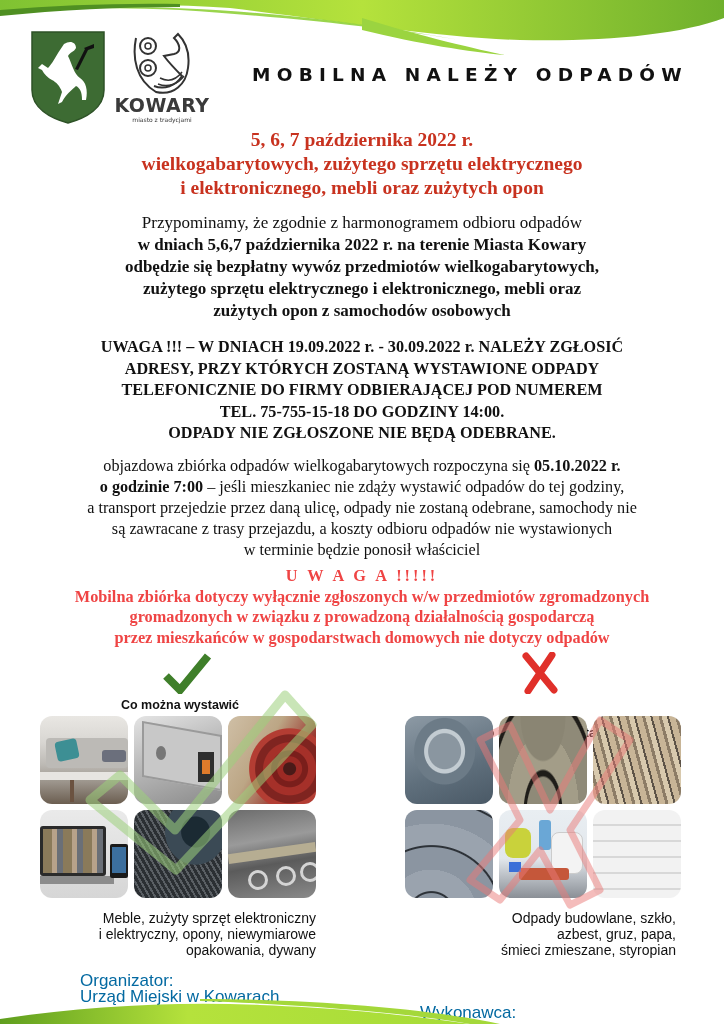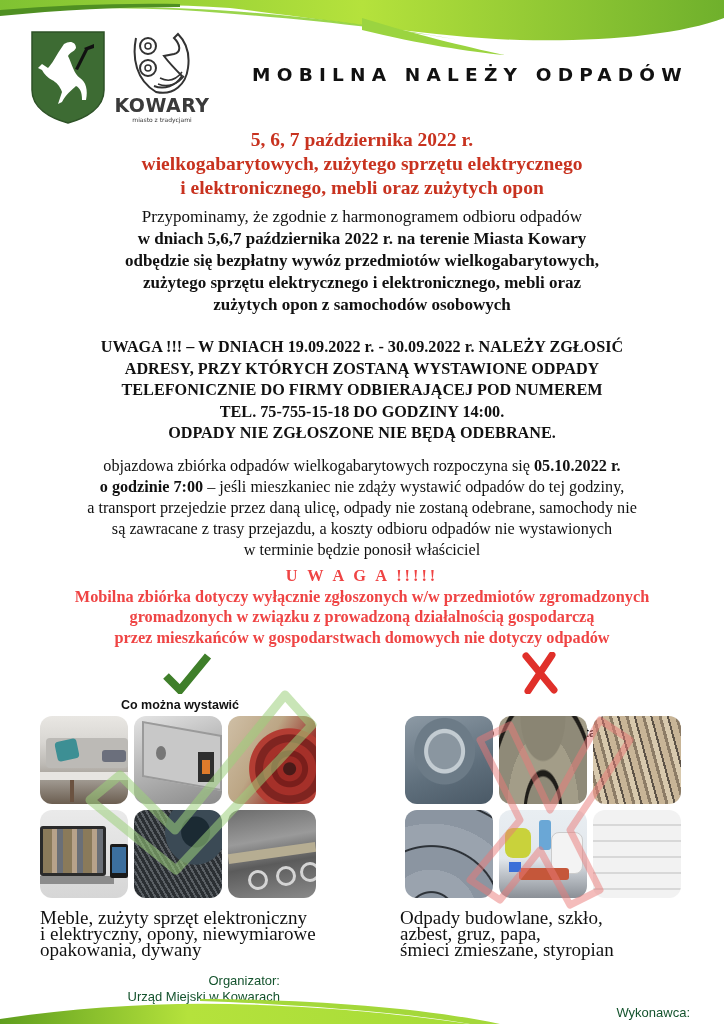--- a/index.html
+++ b/index.html
@@ -7,32 +7,32 @@
   .abs { position:absolute; }
   .swoosh-top { left:0; top:0; width:724px; height:70px; }
   .swoosh-bottom { left:0; top:985px; width:724px; height:39px; }
   .crest { left:30px; top:30px; width:76px; height:94px; }
   .emblem { left:130px; top:28px; width:62px; height:68px; }
   .brand-name { left:112px; top:94px; width:100px; text-align:center; font-family:"DejaVu Sans", sans-serif; font-weight:bold; font-size:19px; color:#3a3a3a; letter-spacing:0.5px; }
   .brand-tag { left:112px; top:116px; width:100px; text-align:center; font-family:"DejaVu Sans", sans-serif; font-size:6px; color:#333; }
   .main-title { left:220px; top:64px; width:500px; text-align:center; font-family:"DejaVu Sans", sans-serif; font-weight:bold; font-size:18.5px; letter-spacing:6.2px; color:#111; white-space:nowrap; }
   .block { left:0; width:724px; text-align:center; }
   .red-head { top:128px; color:#c8321f; font-weight:bold; font-size:19.5px; line-height:24px; }
-  .intro { top:206px; font-size:17px; line-height:22px;font-family:Liberation Serif, serif; }
+  .intro { top:212px; font-size:17px; line-height:22px;font-family:Liberation Serif, serif; }
   .intro .b { font-weight:bold; }
   .warning { top:337px; font-weight:bold; font-size:16.2px; line-height:21.5px; }
   .details { top:456px; font-size:16.2px; line-height:21px; }
   .details b { font-weight:bold; }
   .uwaga { top:566px; color:#ef4444; font-weight:bold; font-size:16.3px; line-height:20.5px; }
   .uwaga .t { letter-spacing:3px; }
   .col-title { font-family:"Liberation Sans", sans-serif; font-weight:bold; font-size:12.5px; text-align:center; color:#111; }
   .grid { display:grid; grid-template-columns:repeat(3, 88px); grid-template-rows:repeat(2, 88px); gap:6px; }
   .tile { border-radius:12px; overflow:hidden; position:relative; }
-  .caption { font-family:Liberation Serif, serif; font-size:19px; line-height:16px; text-align:left; color:#111; }
-  .footer-txt { font-family:"Liberation Sans", sans-serif; font-size:13px; line-height:16px; text-align:right; color:#14532d; }
+  .caption { font-family:Liberation Sans, sans-serif; font-size:14px; line-height:16px; text-align:right; color:#111; }
+  .footer-txt { font-family:"Liberation Sans", sans-serif; font-size:17px; line-height:16px; text-align:left; color:#0369a1; }
   .watermark { pointer-events:none; }
 </style>
 </head>
 <body>
 
 <svg class="abs swoosh-top" viewBox="0 0 724 70" preserveAspectRatio="none">
   <defs>
     <linearGradient id="gt" x1="0" y1="0" x2="1" y2="0">
       <stop offset="0" stop-color="#7fc232"></stop>
       <stop offset="0.5" stop-color="#b5e23c"></stop>

